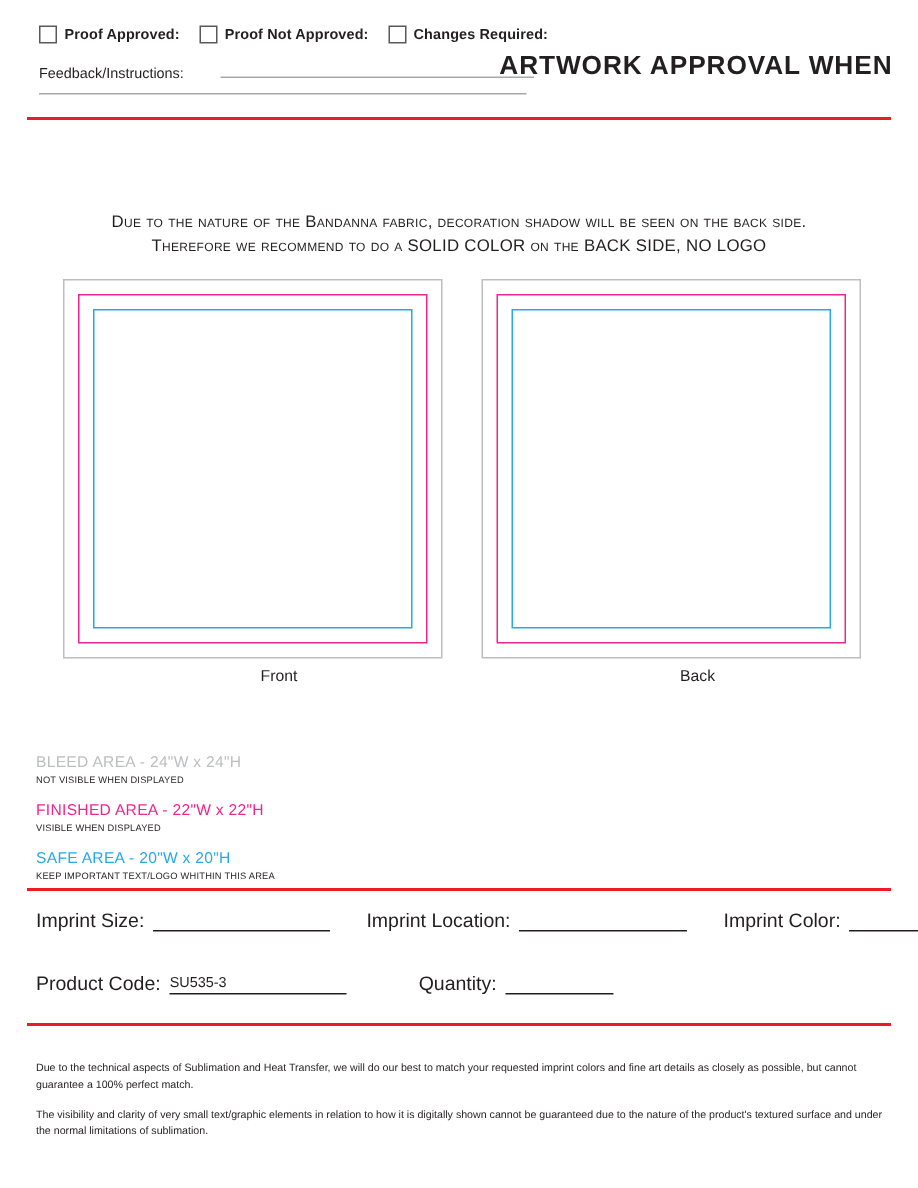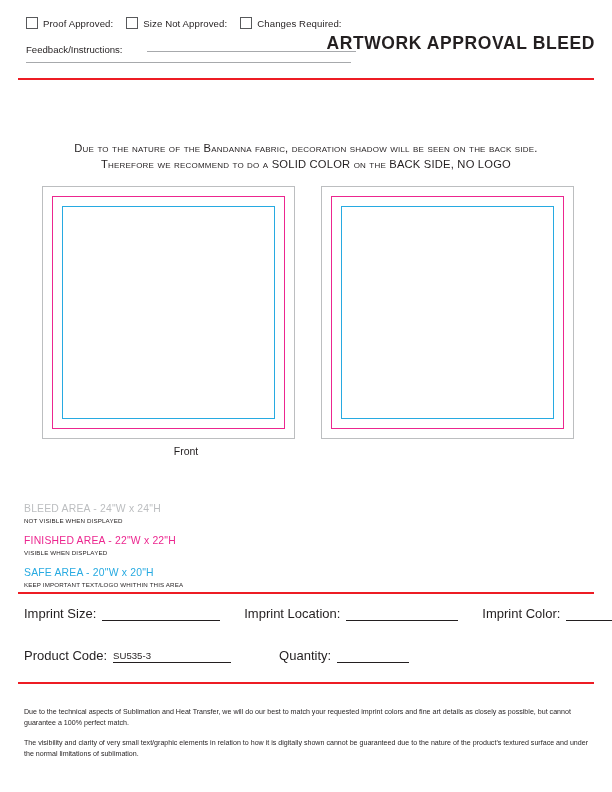--- a/index.html
+++ b/index.html
@@ -28,20 +28,21 @@
     left: 26px; top: 17px;
     display: flex;
     align-items: center;
     gap: 0px;
     white-space: nowrap;
   }
   .cb-group {
     display: flex;
     align-items: center;
     margin-right: 13px;
+    font-weight: bold;
   }
   .checkbox {
     width: 10px;
     height: 10px;
     border: 1.3px solid #58595b;
     background: #ffffff;
     display: inline-block;
     margin-right: 5px;
     flex: 0 0 auto;
   }
@@ -253,35 +254,35 @@
 
 <div id="header">
 
   <div id="checkbox-row">
     <div class="cb-group">
       <span class="checkbox"></span>
       <span class="cb-label">Proof Approved:</span>
     </div>
     <div class="cb-group">
       <span class="checkbox"></span>
-      <span class="cb-label">Size Not Approved:</span>
+      <span class="cb-label">Proof Not Approved:</span>
     </div>
     <div class="cb-group">
       <span class="checkbox"></span>
       <span class="cb-label">Changes Required:</span>
     </div>
   </div>
 
   <div id="feedback-row">
     <span id="feedback-label">Feedback/Instructions:</span>
     <span id="feedback-line-1"></span>
   </div>
   <div id="feedback-line-2"></div>
 
-  <div id="sheet-title">ARTWORK APPROVAL BLEED</div>
+  <div id="sheet-title">ARTWORK APPROVAL WHEN</div>
 </div>
 
 <div class="red-rule" id="rule-top"></div>
 
 <div id="notice">
   <div class="notice-line">Due to the nature of the Bandanna fabric, decoration shadow will be seen on the back side.</div>
   <div class="notice-line">Therefore we recommend to do a SOLID COLOR on the BACK SIDE, NO LOGO</div>
 </div>
 
 <div id="panels">
@@ -294,20 +295,21 @@
     </div>
     <div class="panel-caption">Front</div>
   </div>
 
   <div class="panel" id="panel-back">
     <div class="bleed-box">
       <div class="finished-box">
         <div class="safe-box"></div>
       </div>
     </div>
+    <div class="panel-caption">Back</div>
   </div>
 
 </div>
 
 <div id="legend">
   <div class="legend-block">
     <div class="legend-title t-bleed">BLEED AREA - 24"W x 24"H</div>
     <div class="legend-sub">NOT VISIBLE WHEN DISPLAYED</div>
   </div>
   <div class="legend-block">

